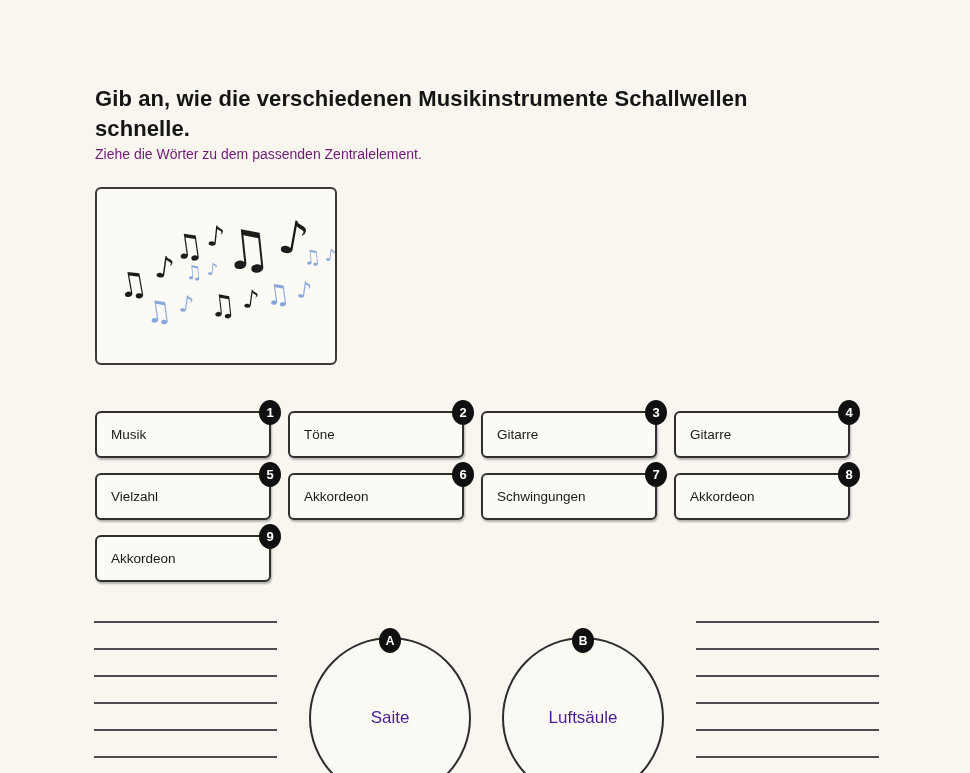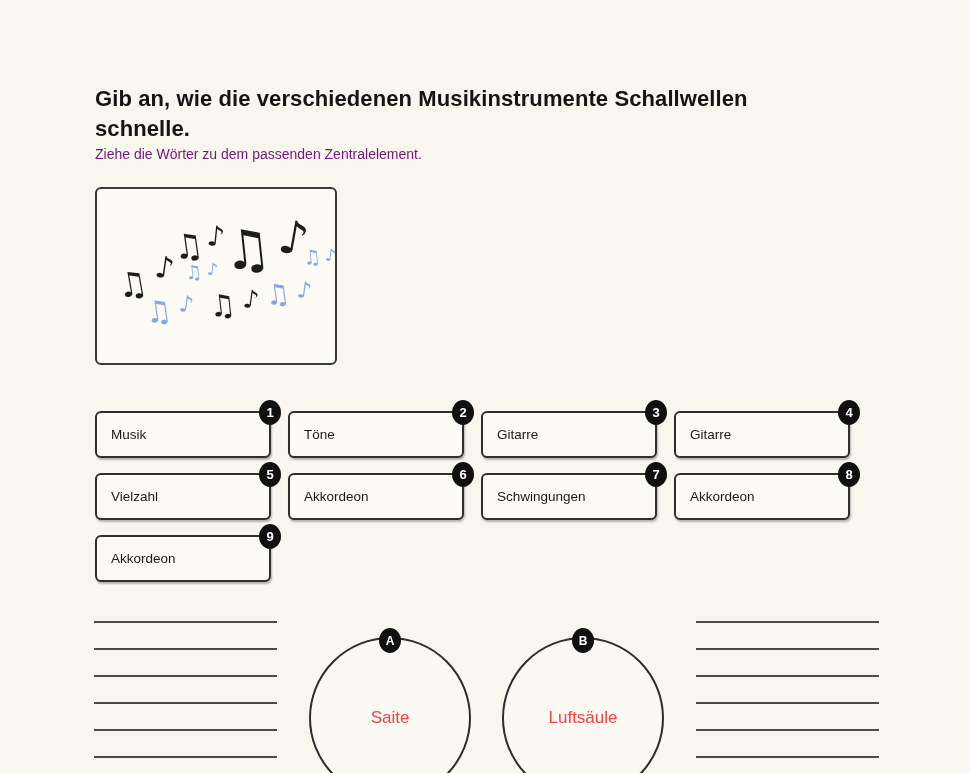--- a/index.html
+++ b/index.html
@@ -66,21 +66,21 @@
   }
 
   .drop-circle {
     position:absolute; top:637px; width:162px; height:162px;
     border:2px solid #2d2d2d; border-radius:50%;
     background:#fbf9f3;
     display:flex; align-items:center; justify-content:center;
   }
   .drop-circle.a { left:309px; }
   .drop-circle.b { left:502px; }
-  .drop-label { font-size:17px; color:#ef4444; }
+  .drop-label { font-size:17px; color:#4c1d95; }
   .letter-badge {
     position:absolute; top:-11px; left:50%; margin-left:-11px;
     width:22px; height:25px; background:#101010; color:#ffffff;
     border-radius:50%; display:flex; align-items:center; justify-content:center;
     font-size:12px; font-weight:bold;
   }
 </style>
 </head>
 <body>
 

